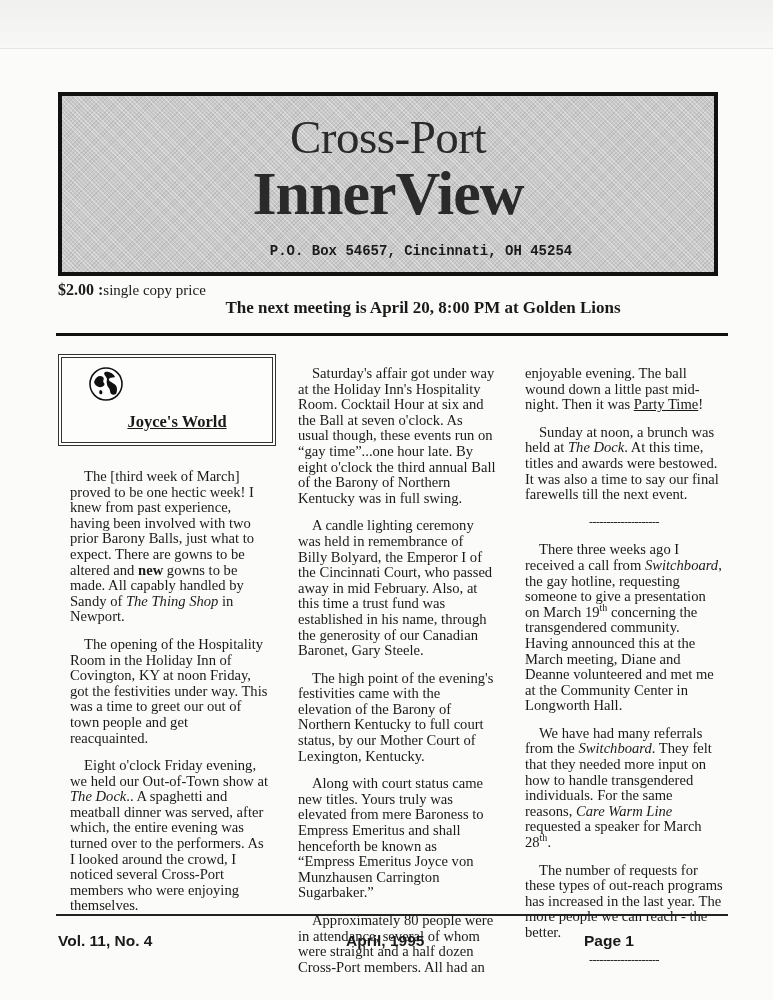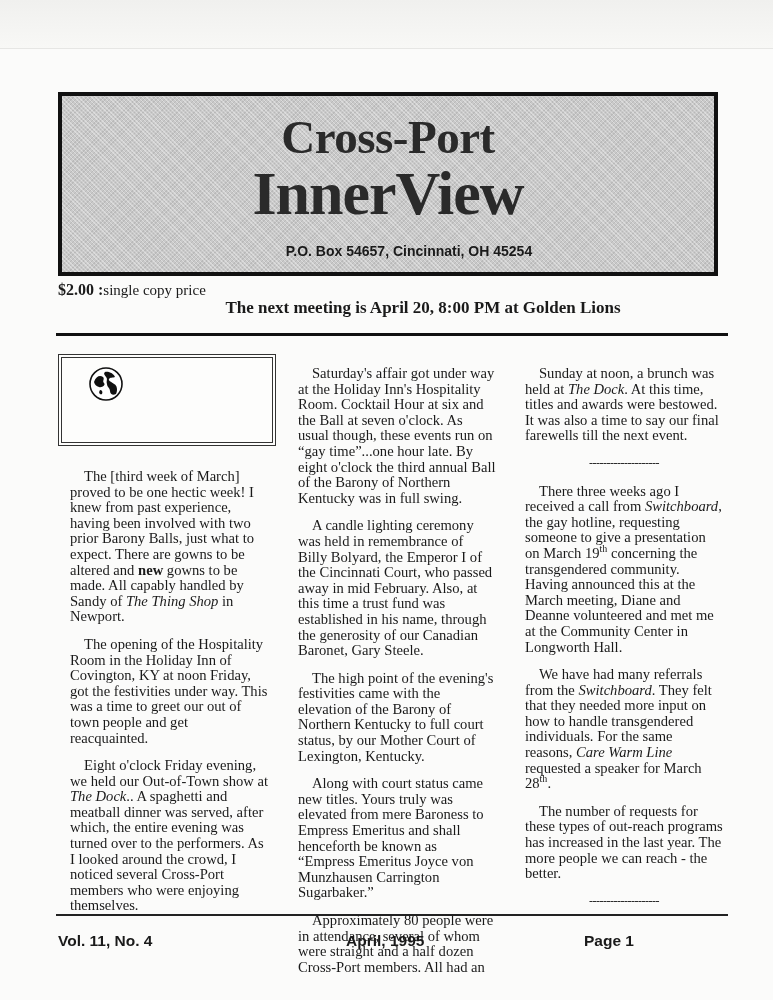--- a/index.html
+++ b/index.html
@@ -17,31 +17,31 @@
     .masthead {
       position: absolute; left: 58px; top: 92px; width: 652px; height: 176px;
       border: 4px solid #111;
       background-color: #c9c9c9;
       background-image:
         repeating-linear-gradient(45deg, rgba(255,255,255,0.35) 0 1px, transparent 1px 3px),
         repeating-linear-gradient(-45deg, rgba(0,0,0,0.08) 0 1px, transparent 1px 3px);
     }
     .mast-line1 {
       position: absolute; left: 0; width: 100%; top: 18px; text-align: center;
-      font-family: "Liberation Serif", serif; font-weight: bold;
+      font-family: "Liberation Serif", serif; font-weight: normal;
       font-size: 47px; color: #2a2a2a; letter-spacing: -0.5px; line-height: 1;
     }
     .mast-line2 {
       position: absolute; left: 0; width: 100%; top: 66px; text-align: center;
       font-family: "Liberation Serif", serif; font-weight: bold;
       font-size: 62px; color: #2a2a2a; letter-spacing: -1px; line-height: 1;
     }
     .mast-address {
-      position: absolute; left: 0; width: 100%; top: 147px; text-align: center;
-      font-family: Liberation Sans, sans-serif; font-weight: bold;
+      position: absolute; left: 12px; width: 100%; top: 147px; text-align: center;
+      font-family: Liberation Mono, monospace; font-weight: bold;
       font-size: 14px; color: #1a1a1a; padding-left: 42px; box-sizing: border-box;
     }
     .price {
       position: absolute; left: 58px; top: 281px; font-size: 15px;
     }
     .price b { font-size: 16px; }
     .meeting {
       position: absolute; left: 0; width: 773px; top: 298px; text-align: center;
       font-weight: bold; font-size: 17px; padding-left: 73px; box-sizing: border-box;
     }
@@ -107,37 +107,39 @@
 <div class="rule-top"></div>
 
 <div class="col col1">
   <div class="joyce-box">
     <svg class="globe" viewBox="0 0 36 36">
       <circle cx="18" cy="18" r="16" fill="#fff" stroke="#111" stroke-width="1.6"></circle>
       <path d="M6 16 C8 10 12 9 15 11 C17 13 14 15 16 17 C18 19 14 22 11 21 C8 20 7 19 6 16 Z" fill="#111"></path>
       <path d="M17 6 C21 5 26 8 27 11 C25 12 22 11 21 13 C20 15 24 16 26 18 C29 19 30 24 28 28 C25 30 22 28 22 25 C22 22 19 21 19 18 C18 15 20 13 18 11 C17 9 15 8 17 6 Z" fill="#111"></path>
       <path d="M12 24 C14 24 15 26 14 28 C12 29 10 27 12 24 Z" fill="#111"></path>
     </svg>
+    <div class="joyce-title">Joyce's World</div>
   </div>
   <div class="body">
     <p><span>The [third week of March] proved to be one hectic week! I knew from past experience, having been involved with two prior Barony Balls, just what to expect. There are gowns to be altered and </span><b>new</b><span> gowns to be made. All capably handled by Sandy of </span><i>The Thing Shop</i><span>  in Newport.</span></p>
     <p>The opening of the Hospitality Room in the Holiday Inn of Covington, KY at noon Friday, got the festivities under way. This was a time to greet our out of town people and get reacquainted.</p>
     <p><span>Eight o'clock Friday evening, we held our Out-of-Town show at </span><i>The Dock</i><span>.. A spaghetti and meatball dinner was served, after which, the entire evening was turned over to the performers. As I looked around the crowd, I noticed several Cross-Port members who were enjoying themselves.</span></p>
   </div>
 </div>
 
 <div class="col col2">
   <p>Saturday's affair got under way at the Holiday Inn's Hospitality Room. Cocktail Hour at six and the Ball at seven o'clock. As usual though, these events run on “gay time”...one hour late. By eight o'clock the third annual Ball of the Barony of Northern Kentucky was in full swing.</p>
   <p>A candle lighting ceremony was held in remembrance of Billy Bolyard, the Emperor I of the Cincinnati Court, who passed away in mid February. Also, at this time a trust fund was established in his name, through the generosity of our Canadian Baronet, Gary Steele.</p>
   <p>The high point of the evening's festivities came with the elevation of the Barony of Northern Kentucky to full court status, by our Mother Court of Lexington, Kentucky.</p>
   <p>Along with court status came new titles. Yours truly was elevated from mere Baroness to Empress Emeritus and shall henceforth be known as “Empress Emeritus Joyce von Munzhausen Carrington Sugarbaker.”</p>
   <p>Approximately 80 people were in attendance, several of whom were straight and a half dozen Cross-Port members. All had an</p>
 </div>
 
 <div class="col col3">
+  <p class="nodent"><span>enjoyable evening. The ball wound down a little past mid-night. Then it was </span><span class="u">Party Time</span><span>!</span></p>
   <p><span>Sunday at noon, a brunch was held at </span><i>The Dock</i><span>. At this time, titles and awards were bestowed. It was also a time to say our final farewells till the next event.</span></p>
   <div class="sep">--------------------</div>
   <p><span>There three weeks ago I received a call from </span><i>Switchboard</i><span>, the gay hotline, requesting someone to give a presentation on March 19</span><sup>th</sup><span> concerning the transgendered community. Having announced this at the March meeting, Diane and Deanne volunteered and met me at the Community Center in Longworth Hall.</span></p>
   <p><span>We have had many referrals from the </span><i>Switchboard</i><span>. They felt that they needed more input on how to handle transgendered individuals. For the same reasons, </span><i>Care Warm Line</i><span> requested a speaker for March 28</span><sup>th</sup><span>.</span></p>
   <p>The number of requests for these types of out-reach programs has increased in the last year. The more people we can reach - the better.</p>
   <div class="sep">--------------------</div>
 </div>
 
 <div class="rule-bottom"></div>
 

